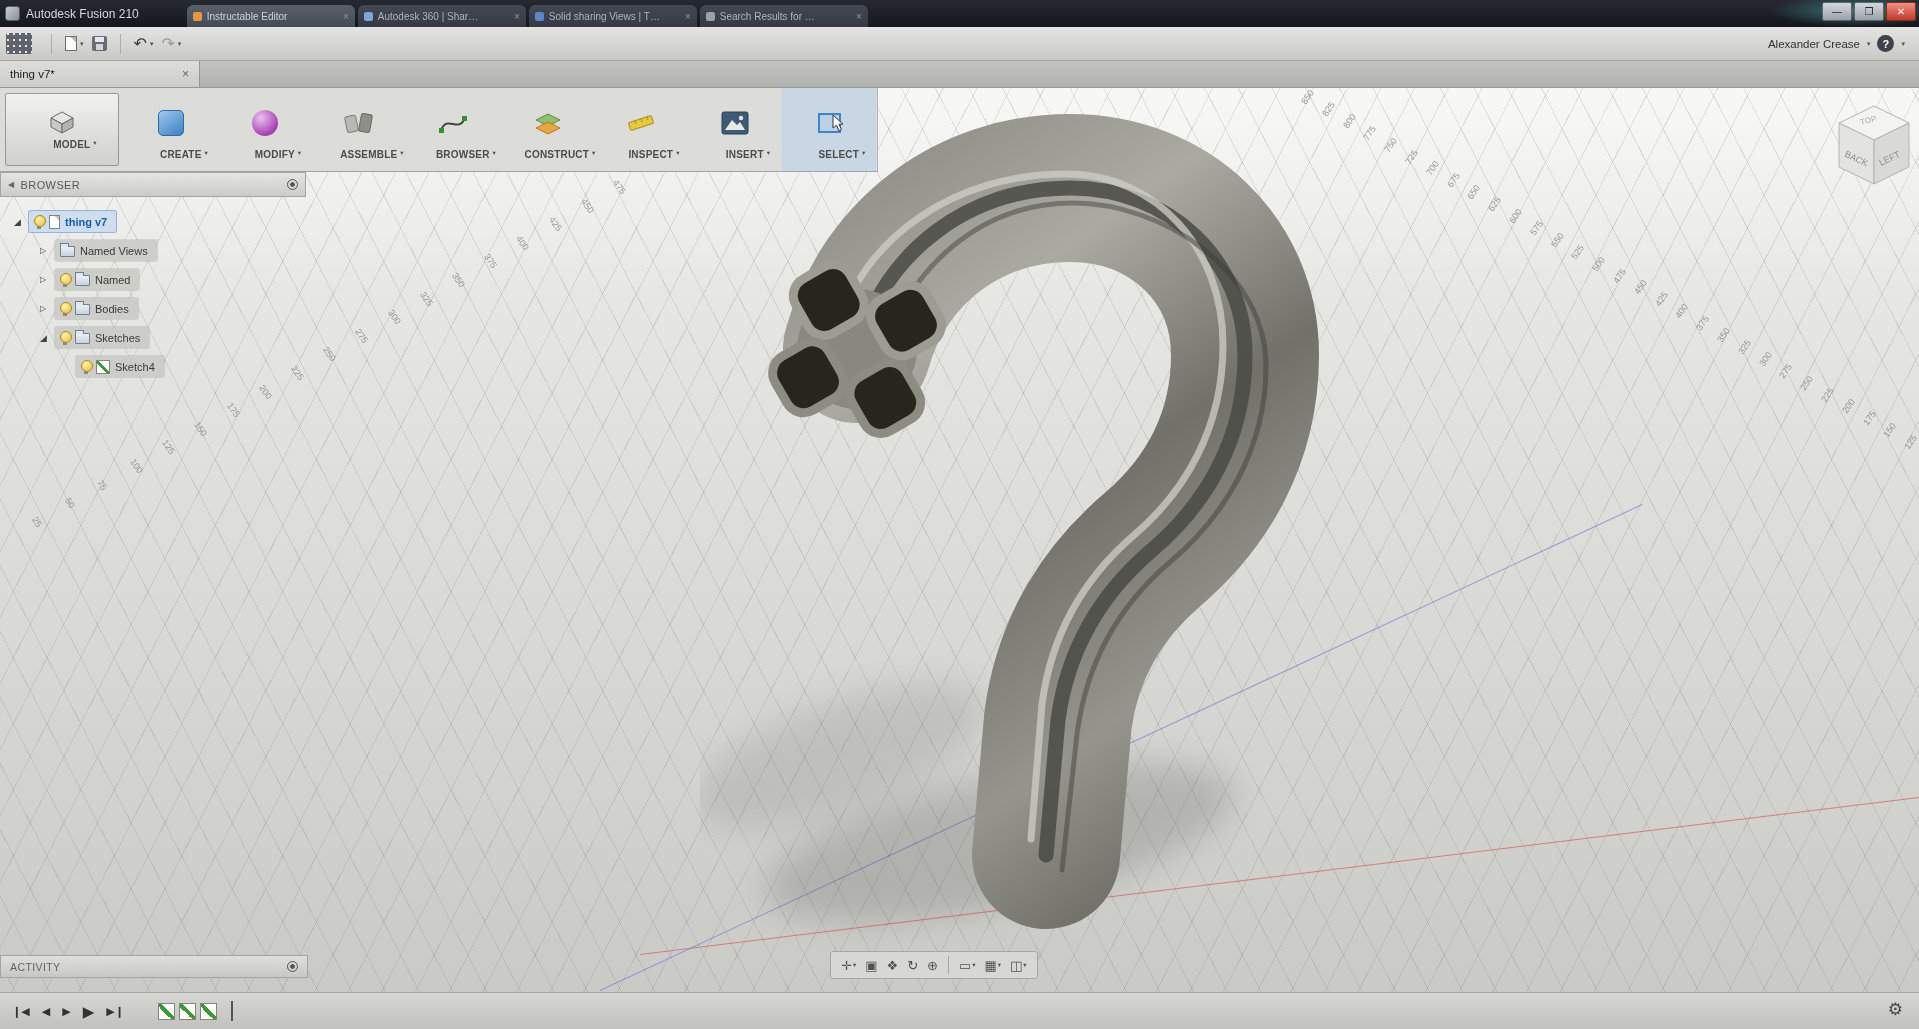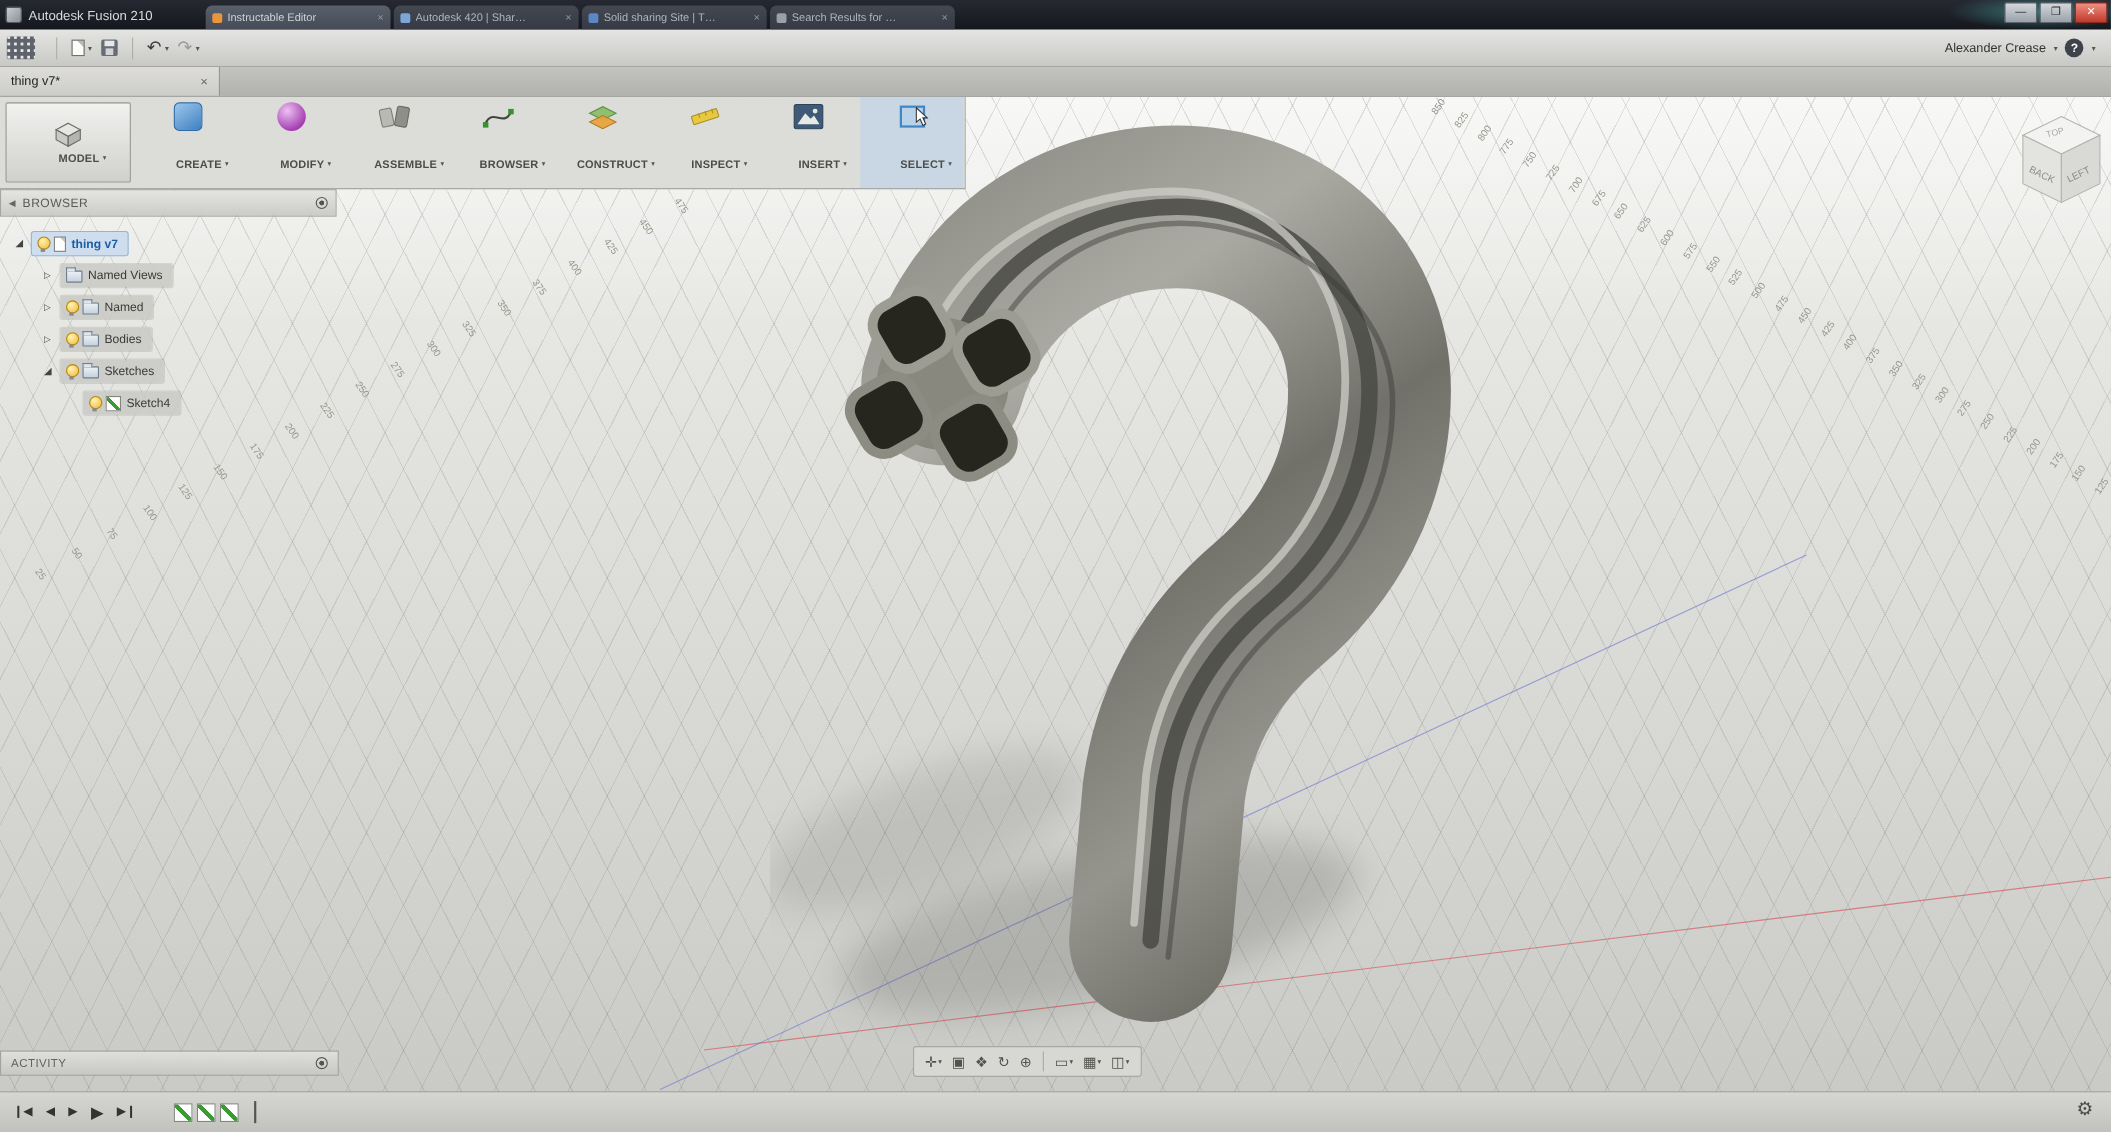--- a/index.html
+++ b/index.html
@@ -75,21 +75,21 @@
 
   
   .ribbon{position:absolute;top:88px;left:0;width:878px;height:84px;z-index:30;
     background:rgba(219,219,216,.97);border-bottom:1px solid #a2a2a0;border-right:1px solid #b2b2af;
     display:flex;}
   .ws{width:124px;padding:5px;}
   .ws-inner{height:100%;border:1px solid #989894;border-radius:2px;
     background:linear-gradient(#f1f1ef,#d0d0cd);display:flex;flex-direction:column;
     align-items:center;justify-content:center;gap:5px;}
   .rgroup{width:94px;display:flex;flex-direction:column;align-items:center;justify-content:flex-start;
-    padding-top:1px;gap:22px;}
+    padding-top:18px;gap:9px;}
   .rgroup.active{background:rgba(186,212,236,.55);}
   .ricon{height:34px;display:flex;align-items:center;justify-content:center;position:relative;}
   .rlabel{font-size:10px;font-weight:bold;color:#4c4c48;letter-spacing:.2px;
     display:flex;align-items:flex-start;gap:3px;margin-left:26px;}
   .rlabel .mini-caret{font-size:6.5px;}
   .icon-create{width:26px;height:26px;border-radius:5px;border:1px solid #2d6aa8;
     background:linear-gradient(145deg,#9cc8ee,#3f7fbf);}
   .icon-modify{width:26px;height:26px;border-radius:50%;
     background:radial-gradient(circle at 35% 30%,#ecc0f2,#a43fb0 72%);}
   .sel-box{width:23px;height:20px;border:2px solid #3f86c9;background:rgba(165,203,235,.4);}
@@ -258,26 +258,26 @@
     <span class="app-icon"></span>
     <span class="app-title">Autodesk Fusion 210</span>
     <div class="tb-tabs">
       <div class="tb-tab first">
         <span class="tb-fav" style="background:#e8963d"></span>
         <span class="tb-tab-label">Instructable Editor</span>
         <span class="tb-x">×</span>
       </div>
       <div class="tb-tab">
         <span class="tb-fav" style="background:#7ca6d8"></span>
-        <span class="tb-tab-label">Autodesk 420 | Shar…</span>
+        <span class="tb-tab-label">Autodesk 360 | Shar…</span>
         <span class="tb-x">×</span>
       </div>
       <div class="tb-tab">
         <span class="tb-fav" style="background:#5b87c5"></span>
-        <span class="tb-tab-label">Solid sharing Site | T…</span>
+        <span class="tb-tab-label">Solid sharing Views | T…</span>
         <span class="tb-x">×</span>
       </div>
       <div class="tb-tab">
         <span class="tb-fav" style="background:#9aa0a6"></span>
         <span class="tb-tab-label">Search Results for …</span>
         <span class="tb-x">×</span>
       </div>
     </div>
     <div class="win-controls">
       <div class="win-btn">—</div>

